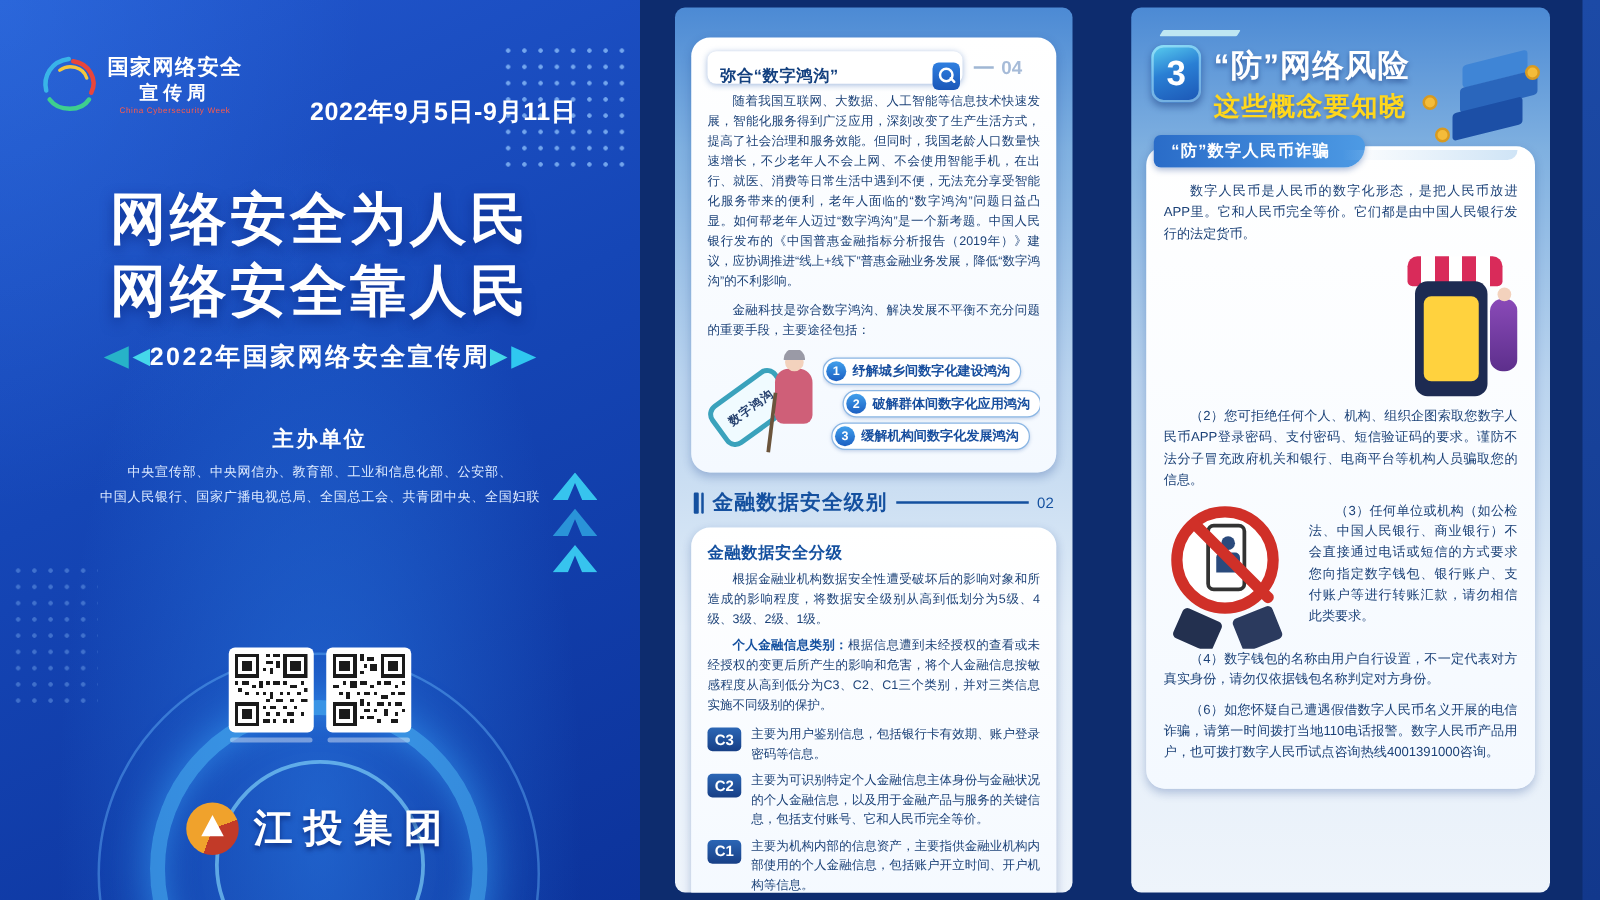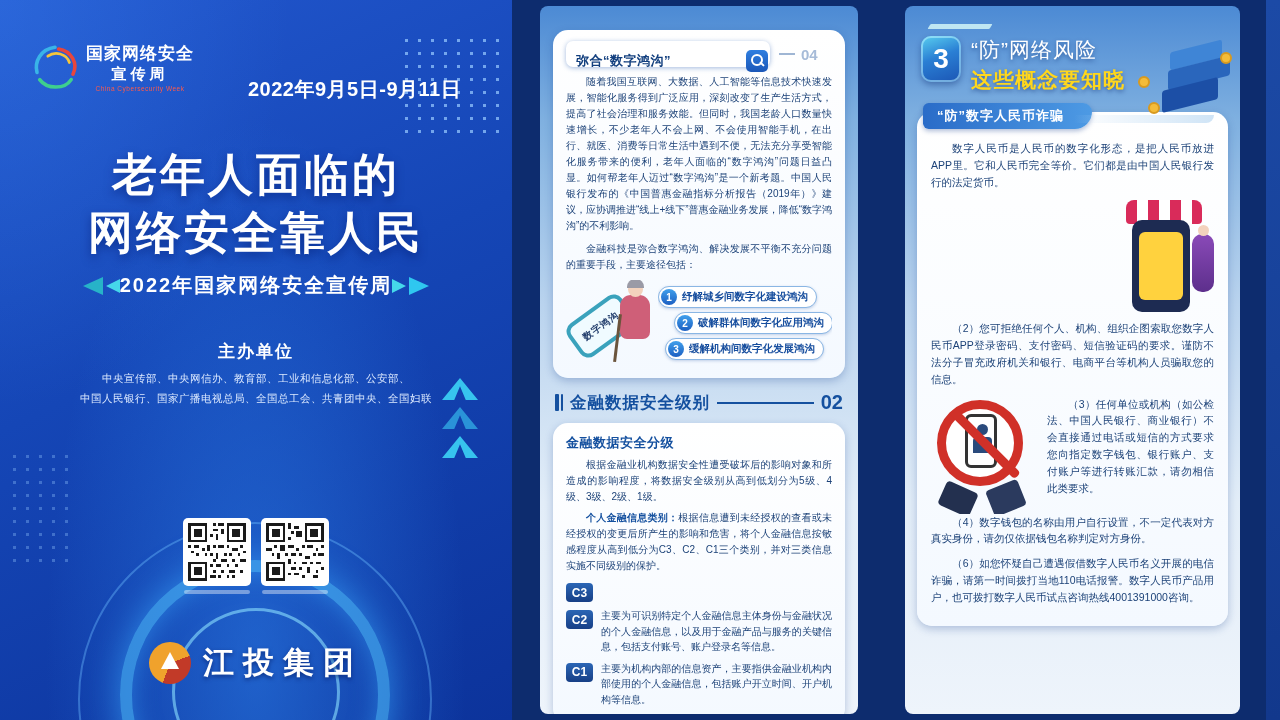--- a/index.html
+++ b/index.html
@@ -111,42 +111,42 @@
   .gap-pill.o1 { margin-left:0; } .gap-pill.o2 { margin-left:16px; } .gap-pill.o3 { margin-left:7px; }
   .gap-num { width:16px; height:16px; border-radius:50%; background:linear-gradient(180deg,#41a0ec,#1c5fc2);
     color:#fff; font-size:10px; font-weight:bold; display:flex; align-items:center; justify-content:center; }
   .gap-text { font-size:10.5px; font-weight:900; color:#174e9e; white-space:nowrap; }
 
   .sec2-head { margin:13px 15px 0; display:flex; align-items:center; }
   .h2-bar-a { width:4px; height:17px; background:#14509f; border-radius:1px; }
   .h2-bar-b { width:2px; height:17px; background:#14509f; margin-left:2px; border-radius:1px; }
   .h2-text { font-size:16.5px; font-weight:900; color:#14509f; margin-left:7px; letter-spacing:1px; white-space:nowrap; }
   .h2-line { flex:1; height:2px; background:#14509f; margin:0 7px; }
-  .h2-num { font-size:20px; font-weight:700; color:#14509f; }
+  .h2-num { font-size:12px; font-weight:400; color:#14509f; }
 
   .card2 { margin:9px 13px 0; padding:11px 13px 10px; }
   .card2-title { font-size:13px; font-weight:900; color:#14509f; letter-spacing:.5px; }
   .card2 .para { margin-top:5px; }
   .para-label { font-weight:900; color:#14509f; }
   .levels { margin-top:7px; }
   .lvl { display:flex; gap:8px; align-items:flex-start; margin:6px 0; }
   .lvl-badge { flex:0 0 auto; width:27px; height:19px; border-radius:4px; margin-top:2px;
     background:linear-gradient(180deg,#2b66b5,#173f86); color:#fff; font-weight:900; font-size:12px;
     display:flex; align-items:center; justify-content:center; }
   .lvl-text { font-size:10px; line-height:1.55; text-align:justify; color:#1c4278; }
 
   
   .panel-right { left:905px; width:335px; }
   .r-dash { width:62px; height:5px; background:#bfe6f2; transform:skewX(-32deg); margin:18px 0 0 24px; border-radius:1px; }
   .r-head { display:flex; gap:10px; margin:7px 0 0 16px; align-items:flex-start; position:relative; z-index:2; }
   .r-badge { width:40px; height:46px; border-radius:10px;
     background:linear-gradient(160deg,#5ad0f0 0%,#2a7fd4 45%,#1b55b4 100%);
     box-shadow:inset 0 0 0 2px rgba(185,240,255,.55), 0 3px 6px rgba(10,40,110,.4);
     color:#fff; font-size:28px; font-weight:900; display:flex; align-items:center; justify-content:center; }
-  .r-title1 { font-size:21px; font-weight:400; color:#fff; letter-spacing:1px; text-shadow:0 2px 4px rgba(10,40,110,.5); }
+  .r-title1 { font-size:25px; font-weight:700; color:#fff; letter-spacing:1px; text-shadow:0 2px 4px rgba(10,40,110,.5); }
   .r-title2 { font-size:21px; font-weight:900; color:#ffd71c; letter-spacing:1px; margin-top:2px; text-shadow:0 2px 4px rgba(10,40,110,.5); }
   .iso { position:absolute; right:8px; top:40px; width:96px; height:84px; z-index:1; }
   .iso-box { position:absolute; border-radius:3px; transform:skewY(-14deg); }
   .iso-b1 { right:10px; top:0; width:52px; height:18px; background:#3f85d6; }
   .iso-b2 { right:2px; top:17px; width:62px; height:20px; background:#2a66bc; }
   .iso-b3 { right:14px; top:38px; width:56px; height:22px; background:#1c4fa6; }
   .coin { position:absolute; width:12px; height:12px; border-radius:50%; background:#f4bc3a; border:2px solid #d89a20; }
   .coin1 { left:2px; top:30px; } .coin2 { left:12px; top:56px; } .coin3 { right:0; top:6px; }
 
   .card3 { margin:18px 12px 0; padding:28px 14px 12px; position:relative; }
@@ -209,21 +209,21 @@
     <div class="logo-text">
       <div class="logo-l1">国家网络安全</div>
       <div class="logo-l2">宣传周</div>
       <div class="logo-sub">China Cybersecurity Week</div>
     </div>
   </div>
 
   <div class="poster-date">2022年9月5日-9月11日</div>
 
   <div class="poster-title">
-    <div class="pt-line">老年人面临的</div>
+    <div class="pt-line">网络安全为人民</div>
     <div class="pt-line">网络安全靠人民</div>
   </div>
 
   <div class="poster-banner">
     <span class="tri tri-l1"></span>
     <span class="tri tri-l2"></span>
     <span class="banner-text">2022年国家网络安全宣传周</span>
     <span class="tri tri-r1"></span>
     <span class="tri tri-r2"></span>
   </div>
@@ -311,24 +311,25 @@
     <span class="h2-num">02</span>
   </div>
 
   <div class="card card2">
     <div class="card2-title">金融数据安全分级</div>
     <p class="para">根据金融业机构数据安全性遭受破坏后的影响对象和所造成的影响程度，将数据安全级别从高到低划分为5级、4级、3级、2级、1级。</p>
     <p class="para"><b class="para-label">个人金融信息类别：</b><span>根据信息遭到未经授权的查看或未经授权的变更后所产生的影响和危害，将个人金融信息按敏感程度从高到低分为C3、C2、C1三个类别，并对三类信息实施不同级别的保护。</span></p>
     <div class="levels">
       <div class="lvl">
         <span class="lvl-badge">C3</span>
+        <span class="lvl-text">主要为用户鉴别信息，包括银行卡有效期、账户登录密码等信息。</span>
       </div>
       <div class="lvl">
         <span class="lvl-badge">C2</span>
-        <span class="lvl-text">主要为可识别特定个人金融信息主体身份与金融状况的个人金融信息，以及用于金融产品与服务的关键信息，包括支付账号、账户登录名等信息。</span>
+        <span class="lvl-text">主要为可识别特定个人金融信息主体身份与金融状况的个人金融信息，以及用于金融产品与服务的关键信息，包括支付账号、它和人民币完全等价。</span>
       </div>
       <div class="lvl">
         <span class="lvl-badge">C1</span>
         <span class="lvl-text">主要为机构内部的信息资产，主要指供金融业机构内部使用的个人金融信息，包括账户开立时间、开户机构等信息。</span>
       </div>
     </div>
   </div>
 </div>
 
 <div class="panel panel-right">

